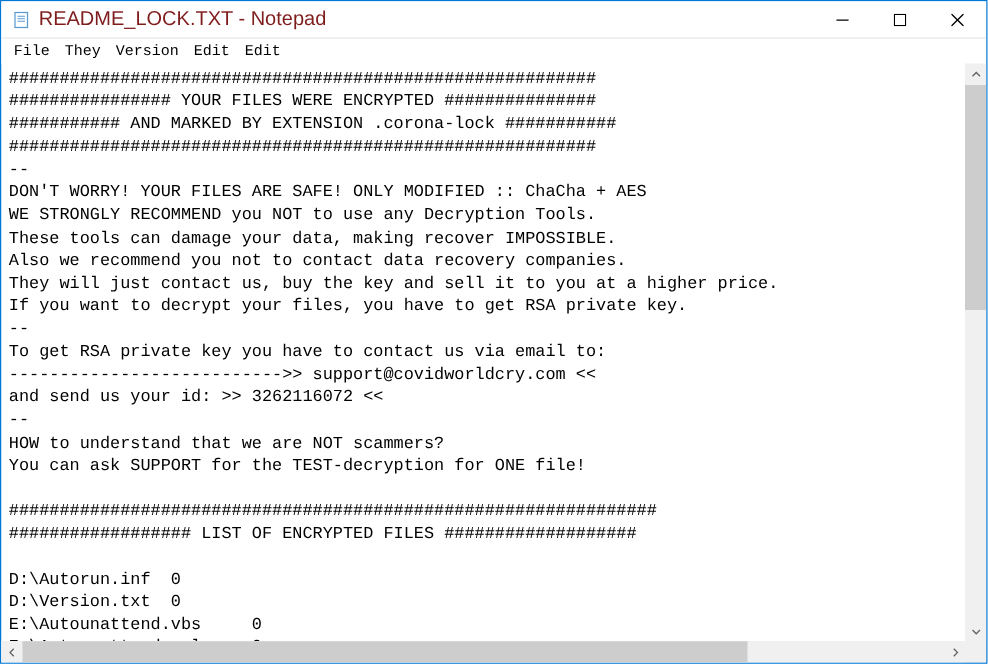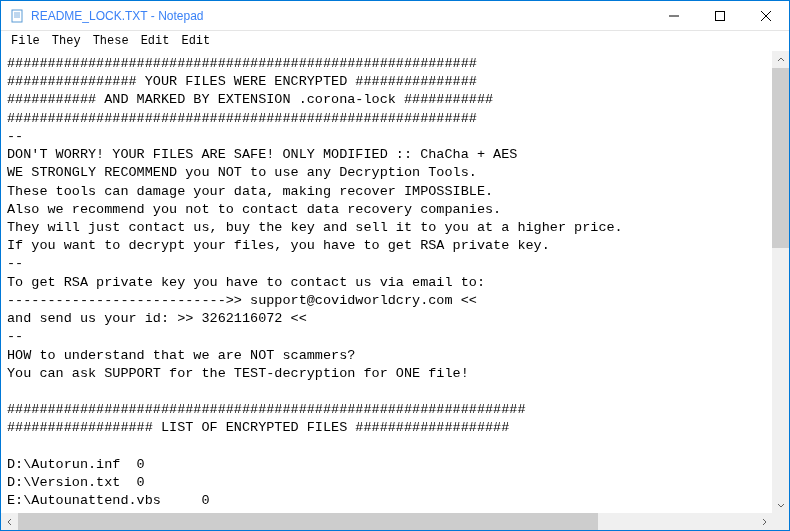--- a/index.html
+++ b/index.html
@@ -25,22 +25,22 @@
     .titlebar-icon {
       width: 16px;
       height: 16px;
       margin-left: 8px;
       margin-right: 6px;
       display: flex;
       align-items: center;
       justify-content: center;
     }
     .titlebar-title {
-      font-size: 12px;
-      color: #3b82f6;
+      font-size: 16px;
+      color: #7f1d1d;
       flex: 1;
     }
     .window-controls {
       display: flex;
       height: 100%;
     }
     .window-control {
       width: 46px;
       height: 100%;
       display: flex;
@@ -172,21 +172,21 @@
           <line x1="0" y1="0" x2="10" y2="10" stroke="#000" stroke-width="1"></line>
           <line x1="10" y1="0" x2="0" y2="10" stroke="#000" stroke-width="1"></line>
         </svg>
     </div>
   </div>
 </div>
 
 <div class="menubar">
   <div class="menu-item">File</div>
   <div class="menu-item">They</div>
-  <div class="menu-item">These</div>
+  <div class="menu-item">Version</div>
   <div class="menu-item">Edit</div>
   <div class="menu-item">Edit</div>
 </div>
 
 <div class="content-wrapper">
   <div class="content">##########################################################
 ################ YOUR FILES WERE ENCRYPTED ###############
 ########### AND MARKED BY EXTENSION .corona-lock ###########
 ##########################################################
 --

